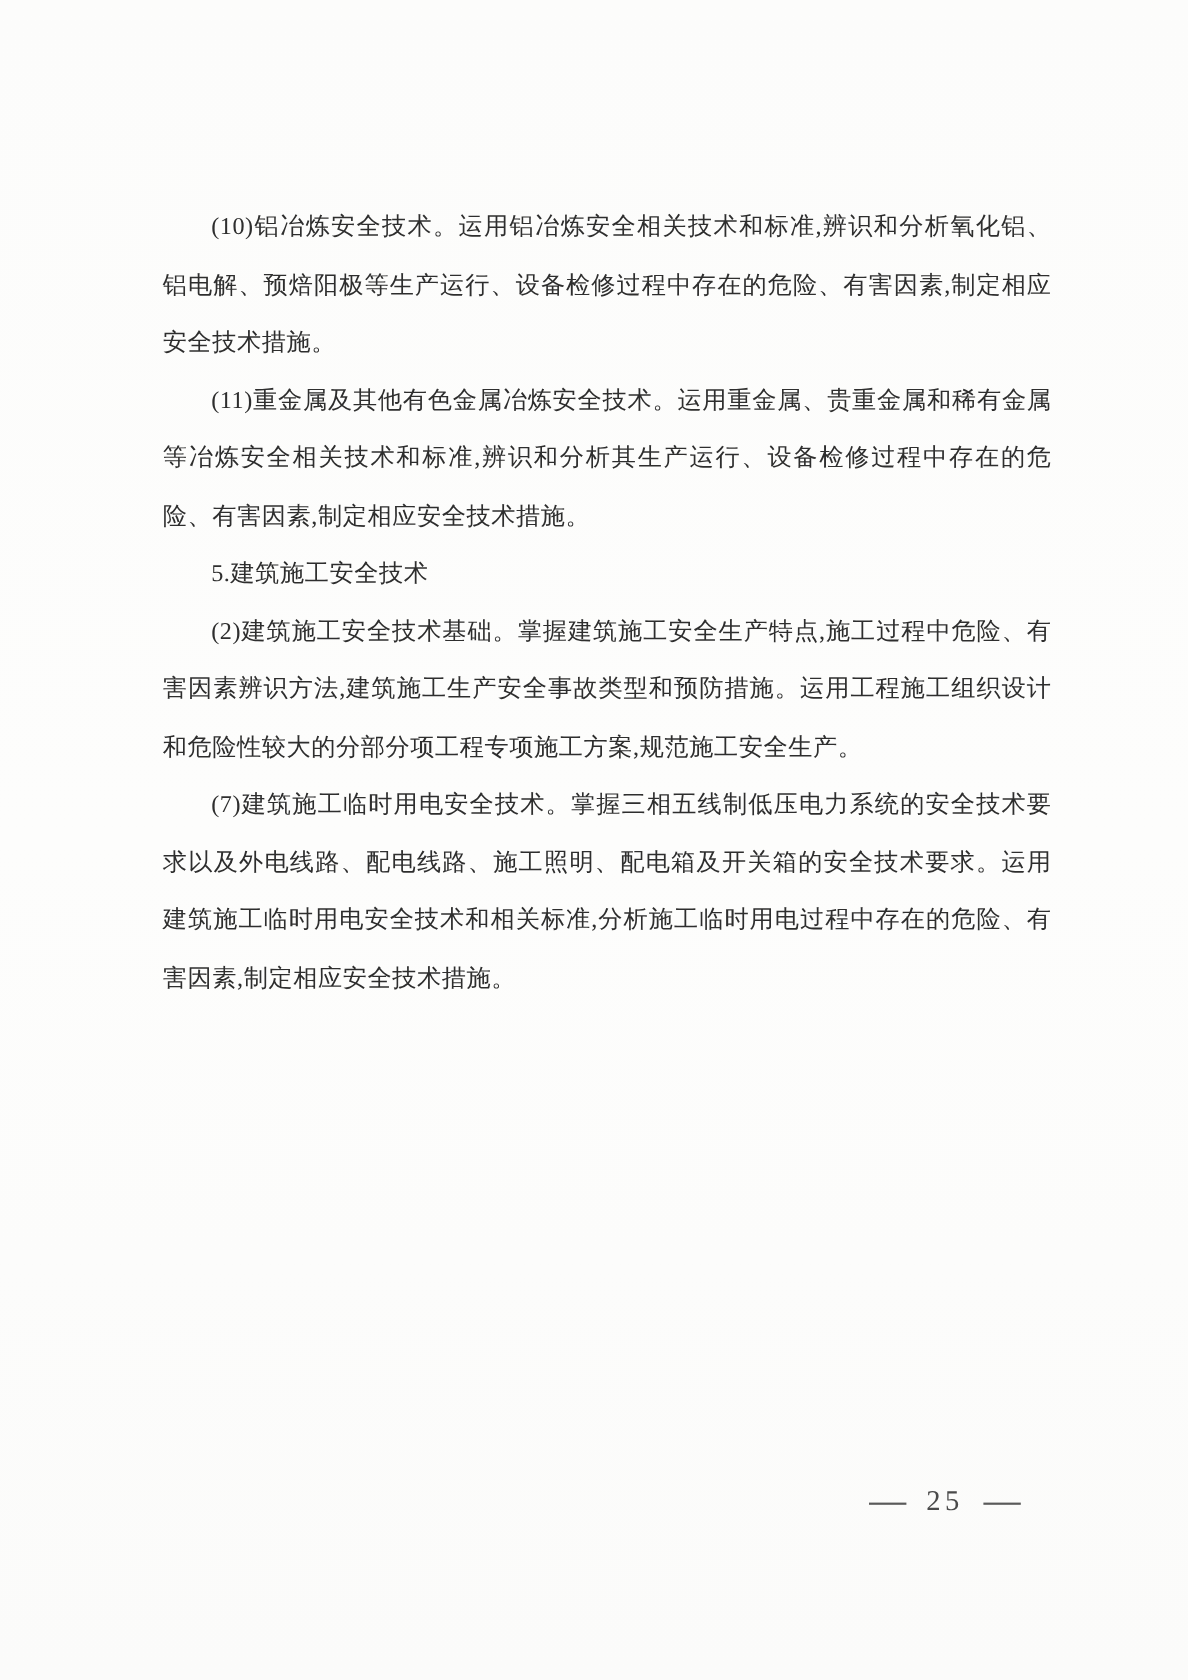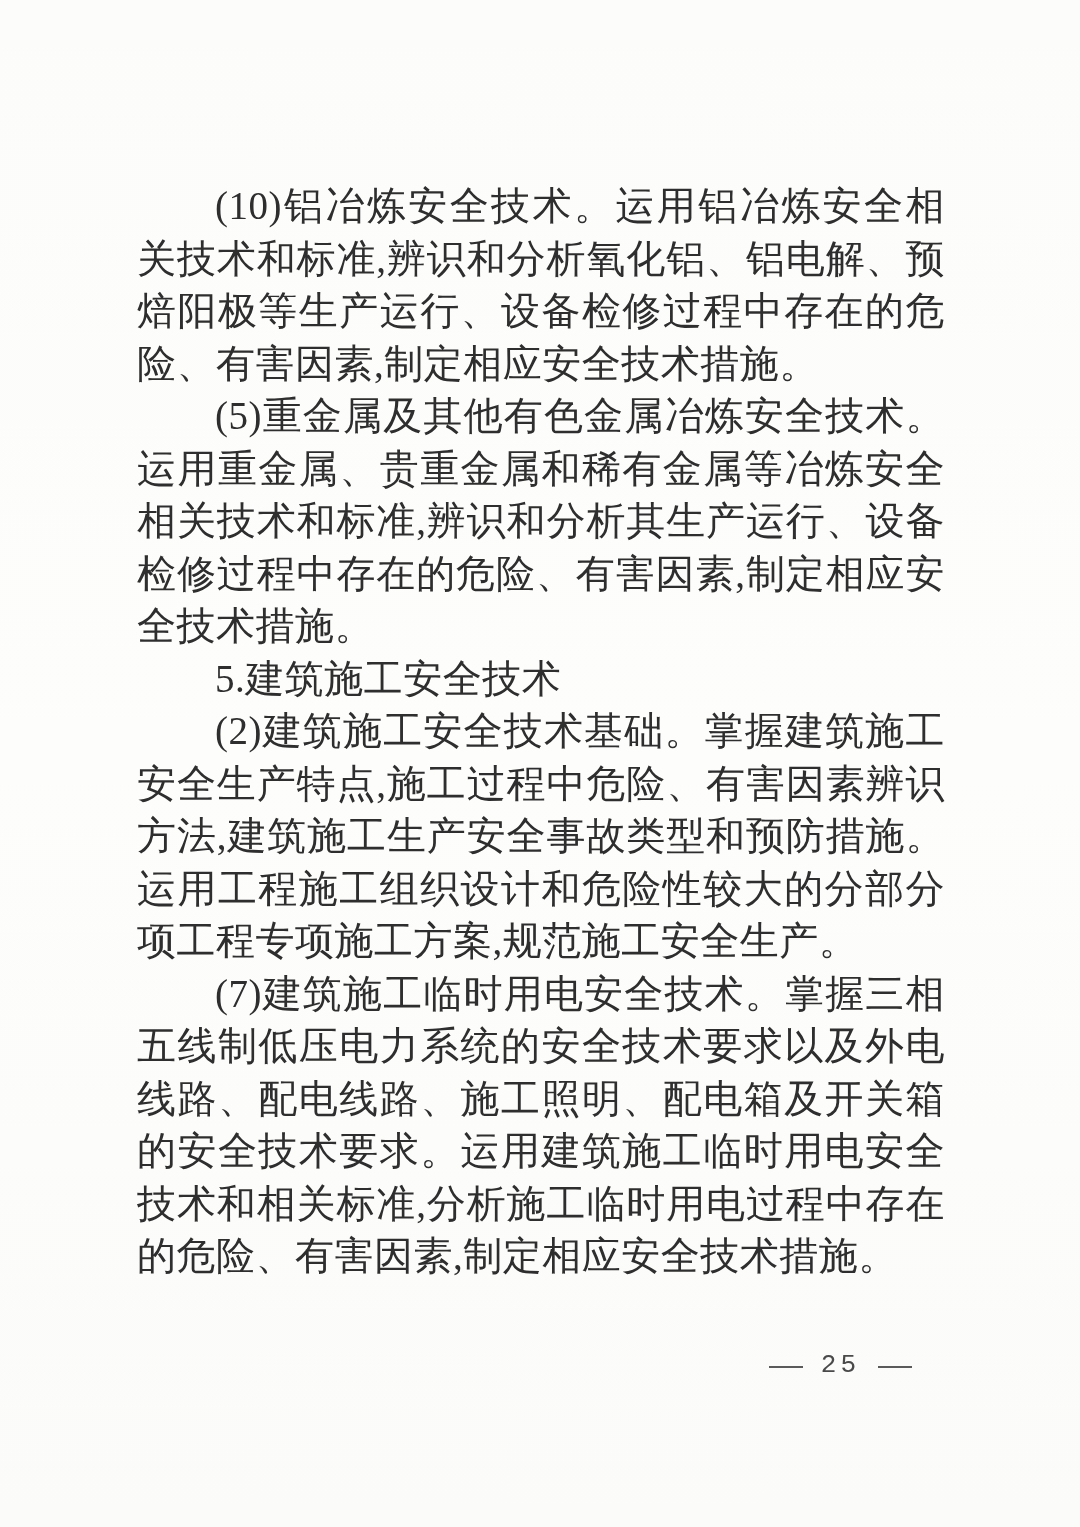--- a/index.html
+++ b/index.html
@@ -12,70 +12,70 @@
   }
   .page {
     position: relative;
     width: 1080px;
     height: 1527px;
     background: linear-gradient(180deg, #fcfcfb 0%, #fdfdfc 50%, #fbfbfa 100%);
   }
   .text-block {
     position: absolute;
     top: 180px;
-    left: 137px;
+    left: 148px;
     width: 808px;
     color: #2e2e2e;
-    font-size: 39px;
+    font-size: 22px;
     line-height: 52.5px;
     text-align: justify;
     text-justify: inter-character;
     letter-spacing: 0.5px;
   }
   .para {
     text-indent: 2em;
     text-align: justify;
   }
   .para:after {
     
     content: "";
   }
   .heading {
     text-indent: 2em;
   }
   .footer {
     position: absolute;
     top: 1352px;
-    right: 168px;
+    right: 152px;
     display: flex;
     align-items: center;
     gap: 18px;
     color: #4a4a4a;
     font-size: 26px;
-    font-family: Liberation Mono, monospace;
+    font-family: Liberation Serif, serif;
   }
   .footer .dash {
     display: inline-block;
     width: 34px;
     height: 2px;
     background: #5a5a5a;
   }
   .footer .pgnum {
     letter-spacing: 4px;
     transform: translateY(-2px);
   }
 </style>
 </head>
 <body>
 
 <div class="page">
 
   <div class="text-block">
     <p class="para">(10)铝冶炼安全技术。运用铝冶炼安全相关技术和标准,辨识和分析氧化铝、铝电解、预焙阳极等生产运行、设备检修过程中存在的危险、有害因素,制定相应安全技术措施。</p>
-    <p class="para">(5)重金属及其他有色金属冶炼安全技术。运用重金属、贵重金属和稀有金属等冶炼安全相关技术和标准,辨识和分析其生产运行、设备检修过程中存在的危险、有害因素,制定相应安全技术措施。</p>
+    <p class="para">(11)重金属及其他有色金属冶炼安全技术。运用重金属、贵重金属和稀有金属等冶炼安全相关技术和标准,辨识和分析其生产运行、设备检修过程中存在的危险、有害因素,制定相应安全技术措施。</p>
     <p class="heading">5.建筑施工安全技术</p>
     <p class="para">(2)建筑施工安全技术基础。掌握建筑施工安全生产特点,施工过程中危险、有害因素辨识方法,建筑施工生产安全事故类型和预防措施。运用工程施工组织设计和危险性较大的分部分项工程专项施工方案,规范施工安全生产。</p>
     <p class="para">(7)建筑施工临时用电安全技术。掌握三相五线制低压电力系统的安全技术要求以及外电线路、配电线路、施工照明、配电箱及开关箱的安全技术要求。运用建筑施工临时用电安全技术和相关标准,分析施工临时用电过程中存在的危险、有害因素,制定相应安全技术措施。</p>
   </div>
 
   <div class="footer">
     <span class="dash"></span>
     <span class="pgnum">25</span>
     <span class="dash"></span>
   </div>

